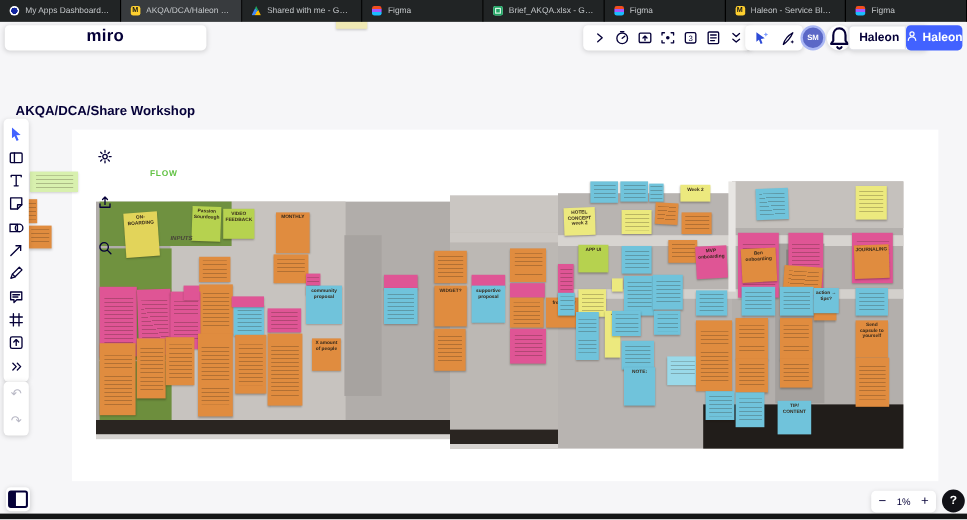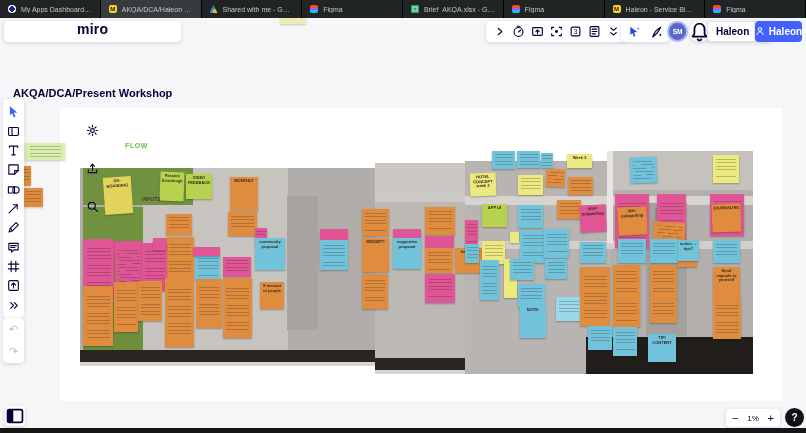--- a/index.html
+++ b/index.html
@@ -271,21 +271,21 @@
         <div class="loose" style="left: 280px; top: -2px; width: 26px; height: 8px; background: rgb(239, 233, 180); position: absolute;"></div>
         <div class="loose ink" style="left: 25px; top: 125px; width: 40px; height: 17px; background: rgb(216, 240, 174); position: absolute;"></div>
         <div class="loose ink" style="left: 19px; top: 148px; width: 12px; height: 20px; background: rgb(224, 140, 63); position: absolute;"></div>
         <div class="loose ink" style="left: 24px; top: 170px; width: 19px; height: 19px; background: rgb(224, 140, 63); position: absolute;"></div>
       </div>
   </div>
 
   <div class="card hrow hdr-left">
     <span class="logo">miro</span>
     <span class="vdiv"></span>
-    <span class="board-title">AKQA/DCA/Present Workshop</span>
+    <span class="board-title">AKQA/DCA/Share Workshop</span>
     <span class="icon-btn" id="ic-settings">
         <svg viewBox="0 0 14 14" class="st">
           <circle cx="7" cy="7" r="2"></circle>
           <path d="M7 1.5 V3.2 M7 10.8 V12.5 M1.5 7 H3.2 M10.8 7 H12.5 M3.1 3.1 L4.3 4.3 M9.7 9.7 L10.9 10.9 M10.9 3.1 L9.7 4.3 M4.3 9.7 L3.1 10.9"></path>
         </svg>
       </span>
     <span class="icon-btn" id="ic-export">
         <svg viewBox="0 0 14 14" class="st">
           <path d="M2.5 8.5 V11.5 H11.5 V8.5"></path>
           <path d="M7 9 V2.5 M4.8 4.6 L7 2.4 L9.2 4.6"></path>

